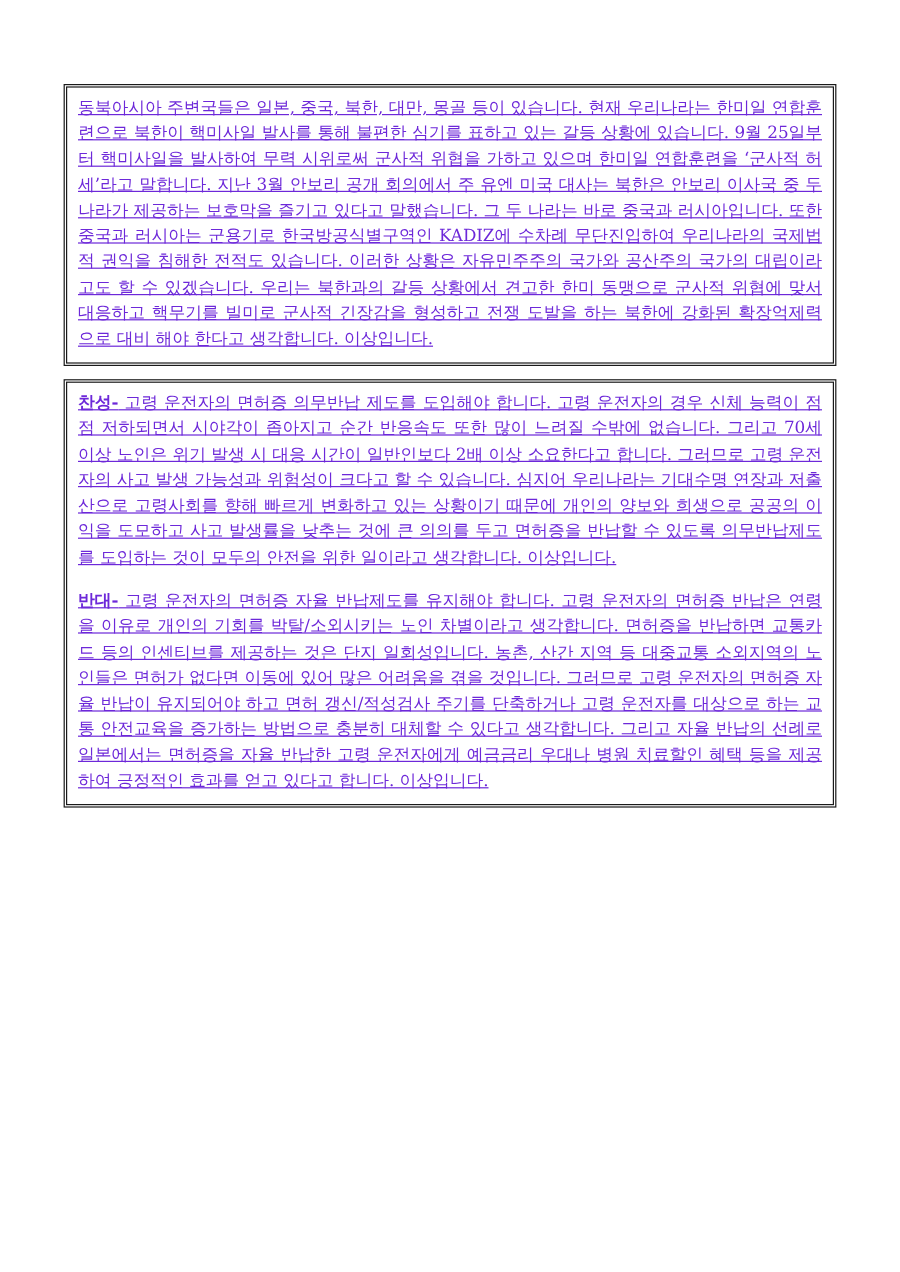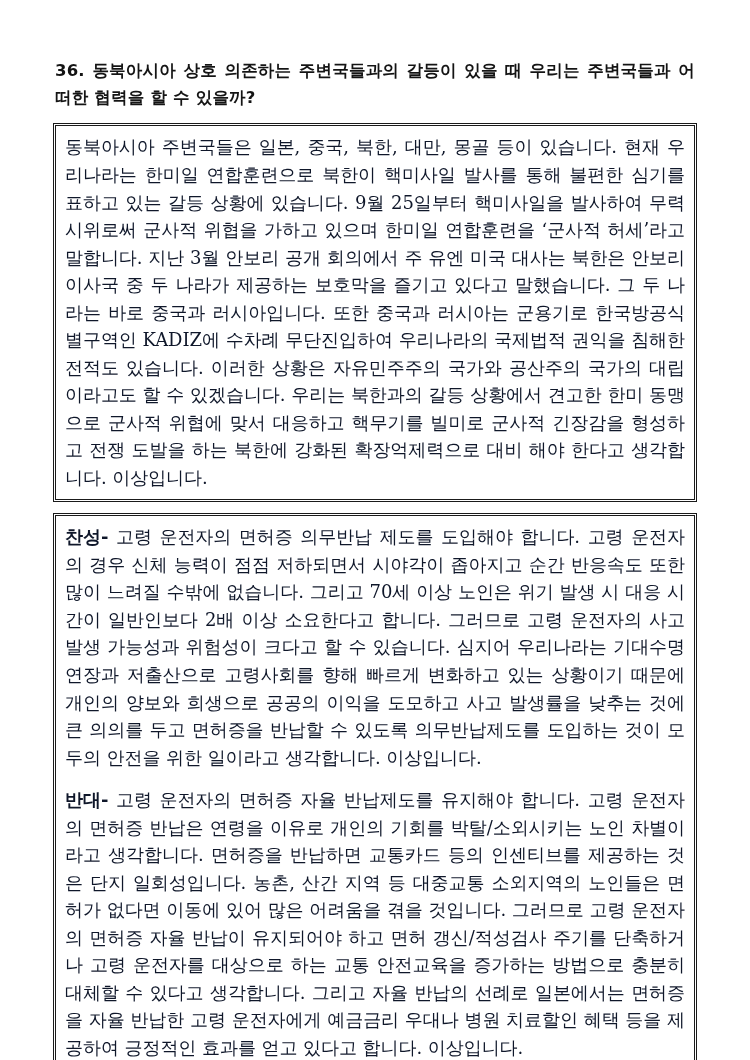--- a/index.html
+++ b/index.html
@@ -55,42 +55,42 @@
     box-sizing: border-box;
     padding: 7px 9px 8px 9px;
     margin: 0;
     background: #ffffff;
   }
   .box-one { margin-top: 14px; }
   .box-two { margin-top: 15px; }
 
   .para {
     font-family: "DejaVu Serif", "Liberation Serif", serif;
-    font-size: 18px;
+    font-size: 14px;
     line-height: 1.53;
     text-align: justify;
     text-justify: inter-character;
     word-break: break-all;
     margin: 0;
-    color: #0f172a;
+    color: #6d28d9;
     letter-spacing: -0.05px;
+    text-decoration: underline;
   }
   .para + .para { margin-top: 15px; }
   .para b,
   .stance {
     font-weight: bold;
   }
 </style>
 </head>
 <body>
 
 <div class="page">
   <div class="content">
 
-    <h2 class="qheading">36. 동북아시아 상호 의존하는 주변국들과의 갈등이 있을 때 우리는 주변국들과 어떠한 협력을 할 수 있을까?</h2>
 
     <div class="answerbox box-one">
       <p class="para">동북아시아 주변국들은 일본, 중국, 북한, 대만, 몽골 등이 있습니다. 현재 우리나라는 한미일 연합훈련으로 북한이 핵미사일 발사를 통해 불편한 심기를 표하고 있는 갈등 상황에 있습니다. 9월 25일부터 핵미사일을 발사하여 무력 시위로써 군사적 위협을 가하고 있으며 한미일 연합훈련을 ‘군사적 허세’라고 말합니다. 지난 3월 안보리 공개 회의에서 주 유엔 미국 대사는 북한은 안보리 이사국 중 두 나라가 제공하는 보호막을 즐기고 있다고 말했습니다. 그 두 나라는 바로 중국과 러시아입니다. 또한 중국과 러시아는 군용기로 한국방공식별구역인 KADIZ에 수차례 무단진입하여 우리나라의 국제법적 권익을 침해한 전적도 있습니다. 이러한 상황은 자유민주주의 국가와 공산주의 국가의 대립이라고도 할 수 있겠습니다. 우리는 북한과의 갈등 상황에서 견고한 한미 동맹으로 군사적 위협에 맞서 대응하고 핵무기를 빌미로 군사적 긴장감을 형성하고 전쟁 도발을 하는 북한에 강화된 확장억제력으로 대비 해야 한다고 생각합니다. 이상입니다.</p>
     </div>
 
 
     <div class="answerbox box-two">
       <p class="para"><span class="stance">찬성-</span><span> 고령 운전자의 면허증 의무반납 제도를 도입해야 합니다. 고령 운전자의 경우 신체 능력이 점점 저하되면서 시야각이 좁아지고 순간 반응속도 또한 많이 느려질 수밖에 없습니다. 그리고 70세 이상 노인은 위기 발생 시 대응 시간이 일반인보다 2배 이상 소요한다고 합니다. 그러므로 고령 운전자의 사고 발생 가능성과 위험성이 크다고 할 수 있습니다. 심지어 우리나라는 기대수명 연장과 저출산으로 고령사회를 향해 빠르게 변화하고 있는 상황이기 때문에 개인의 양보와 희생으로 공공의 이익을 도모하고 사고 발생률을 낮추는 것에 큰 의의를 두고 면허증을 반납할 수 있도록 의무반납제도를 도입하는 것이 모두의 안전을 위한 일이라고 생각합니다. 이상입니다.</span></p>
 
       <p class="para"><span class="stance">반대-</span><span> 고령 운전자의 면허증 자율 반납제도를 유지해야 합니다. 고령 운전자의 면허증 반납은 연령을 이유로 개인의 기회를 박탈/소외시키는 노인 차별이라고 생각합니다. 면허증을 반납하면 교통카드 등의 인센티브를 제공하는 것은 단지 일회성입니다. 농촌, 산간 지역 등 대중교통 소외지역의 노인들은 면허가 없다면 이동에 있어 많은 어려움을 겪을 것입니다. 그러므로 고령 운전자의 면허증 자율 반납이 유지되어야 하고 면허 갱신/적성검사 주기를 단축하거나 고령 운전자를 대상으로 하는 교통 안전교육을 증가하는 방법으로 충분히 대체할 수 있다고 생각합니다. 그리고 자율 반납의 선례로 일본에서는 면허증을 자율 반납한 고령 운전자에게 예금금리 우대나 병원 치료할인 혜택 등을 제공하여 긍정적인 효과를 얻고 있다고 합니다. 이상입니다.</span></p>

